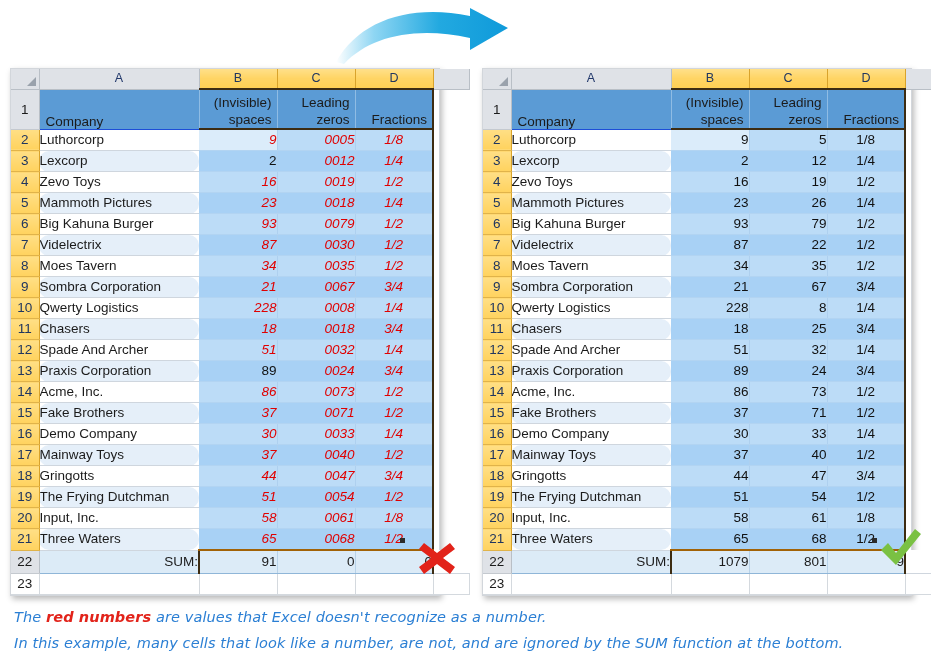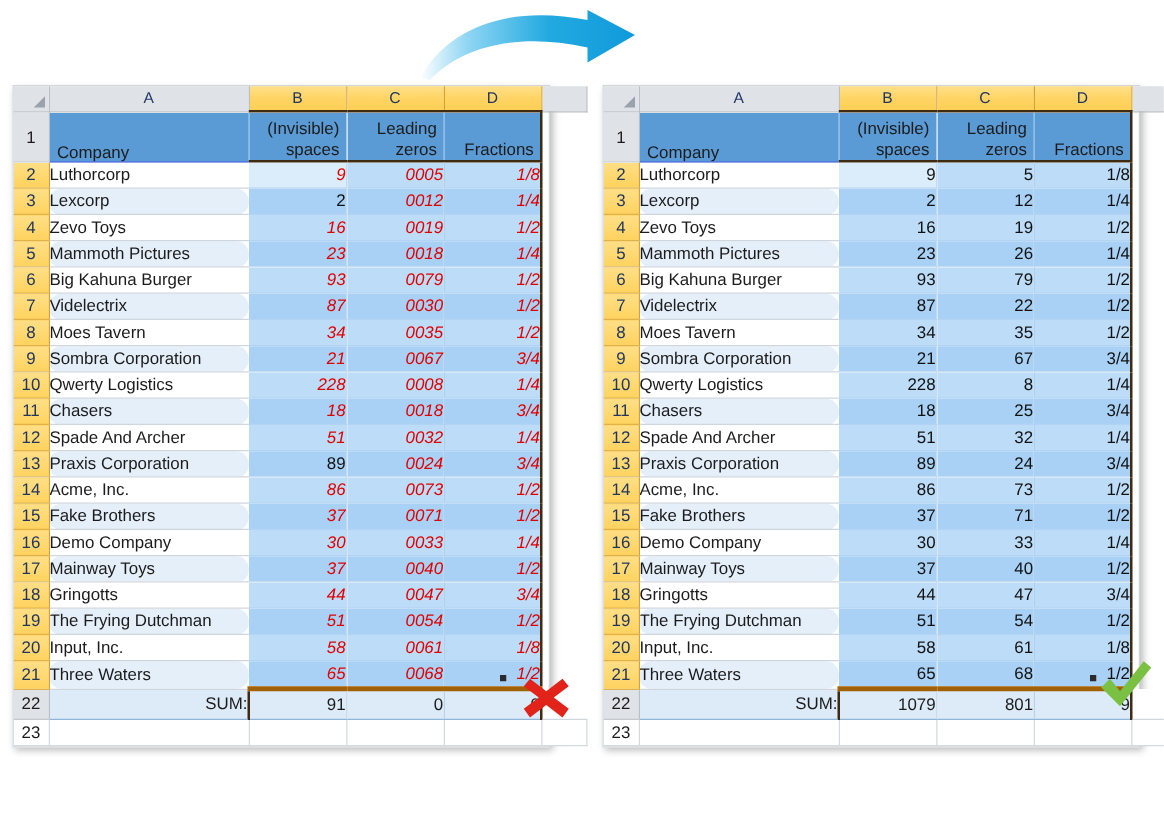--- a/index.html
+++ b/index.html
@@ -99,31 +99,31 @@
     color:#1b1b1b;font-size:13.5px;
   }
   tr.alt td.acell{background:#e5eff9;border-radius:10px;}
   td.ncell{
     background:#bcdcf7;text-align:right;padding-right:5px;
     border-bottom:1px solid #b2d4f2;
     border-left:1px solid #aed0ef;
     font-size:13.5px;
   }
   tr.alt td.ncell{background:#a8d1f5;}
-  td.ncell.ctr{text-align:right;padding-right:0;margin-top:35px;}
+  td.ncell.ctr{text-align:center;padding-right:0;margin-top:35px;}
   td.ncell.active{background:#dbecfa;}
   td.ncell.noleft{border-left:none;}
   .txtnum{color:#e00000;font-style:italic;}
   .realnum{color:#111111;font-style:normal;}
 
   
   td.selL{border-left:2px solid #3d2c12;}
   td.selR{border-right:2px solid #3d2c12;}
   td.selT{border-top:2px solid #3d2c12;}
-  td.selB{border-bottom:4px solid #a16207;}
+  td.selB{border-bottom:2px solid #a16207;}
 
   
   tr.sumrow td{height:22px;line-height:22px;}
   td.sumlabel{
     background:#dcebf7;text-align:right;padding-right:8px;
     font-weight:bold;font-size:13.5px;color:#111;
     border-bottom:1px solid #8fb6d8;
     border-top:1px solid #9fc2e0;
   }
   td.sumval{
@@ -623,14 +623,18 @@
     <svg width="44" height="44" viewBox="0 0 44 44">
       <path d="M9,7 L22,17 L35,7 L40,13 L28,22 L40,31 L35,38 L22,28 L9,38 L4,31 L16,22 L4,13 Z" fill="#e2231a"></path>
     </svg>
   </div>
   <div class="mark check">
     <svg width="44" height="44" viewBox="0 0 44 44">
       <path d="M3,22 L10,15 L18,25 L37,1 L43,6 L18,37 Z" fill="#7ac143"></path>
     </svg>
   </div>
 
+  <div class="caption">
+    <span class="caption-line"><span>The </span><span class="red">red numbers</span><span> are values that Excel doesn't recognize as a number.</span></span>
+    <span class="caption-line">In this example, many cells that look like a number, are not, and are ignored by the SUM function at the bottom.</span>
+  </div>
 
 </div>
 
 </body></html>

